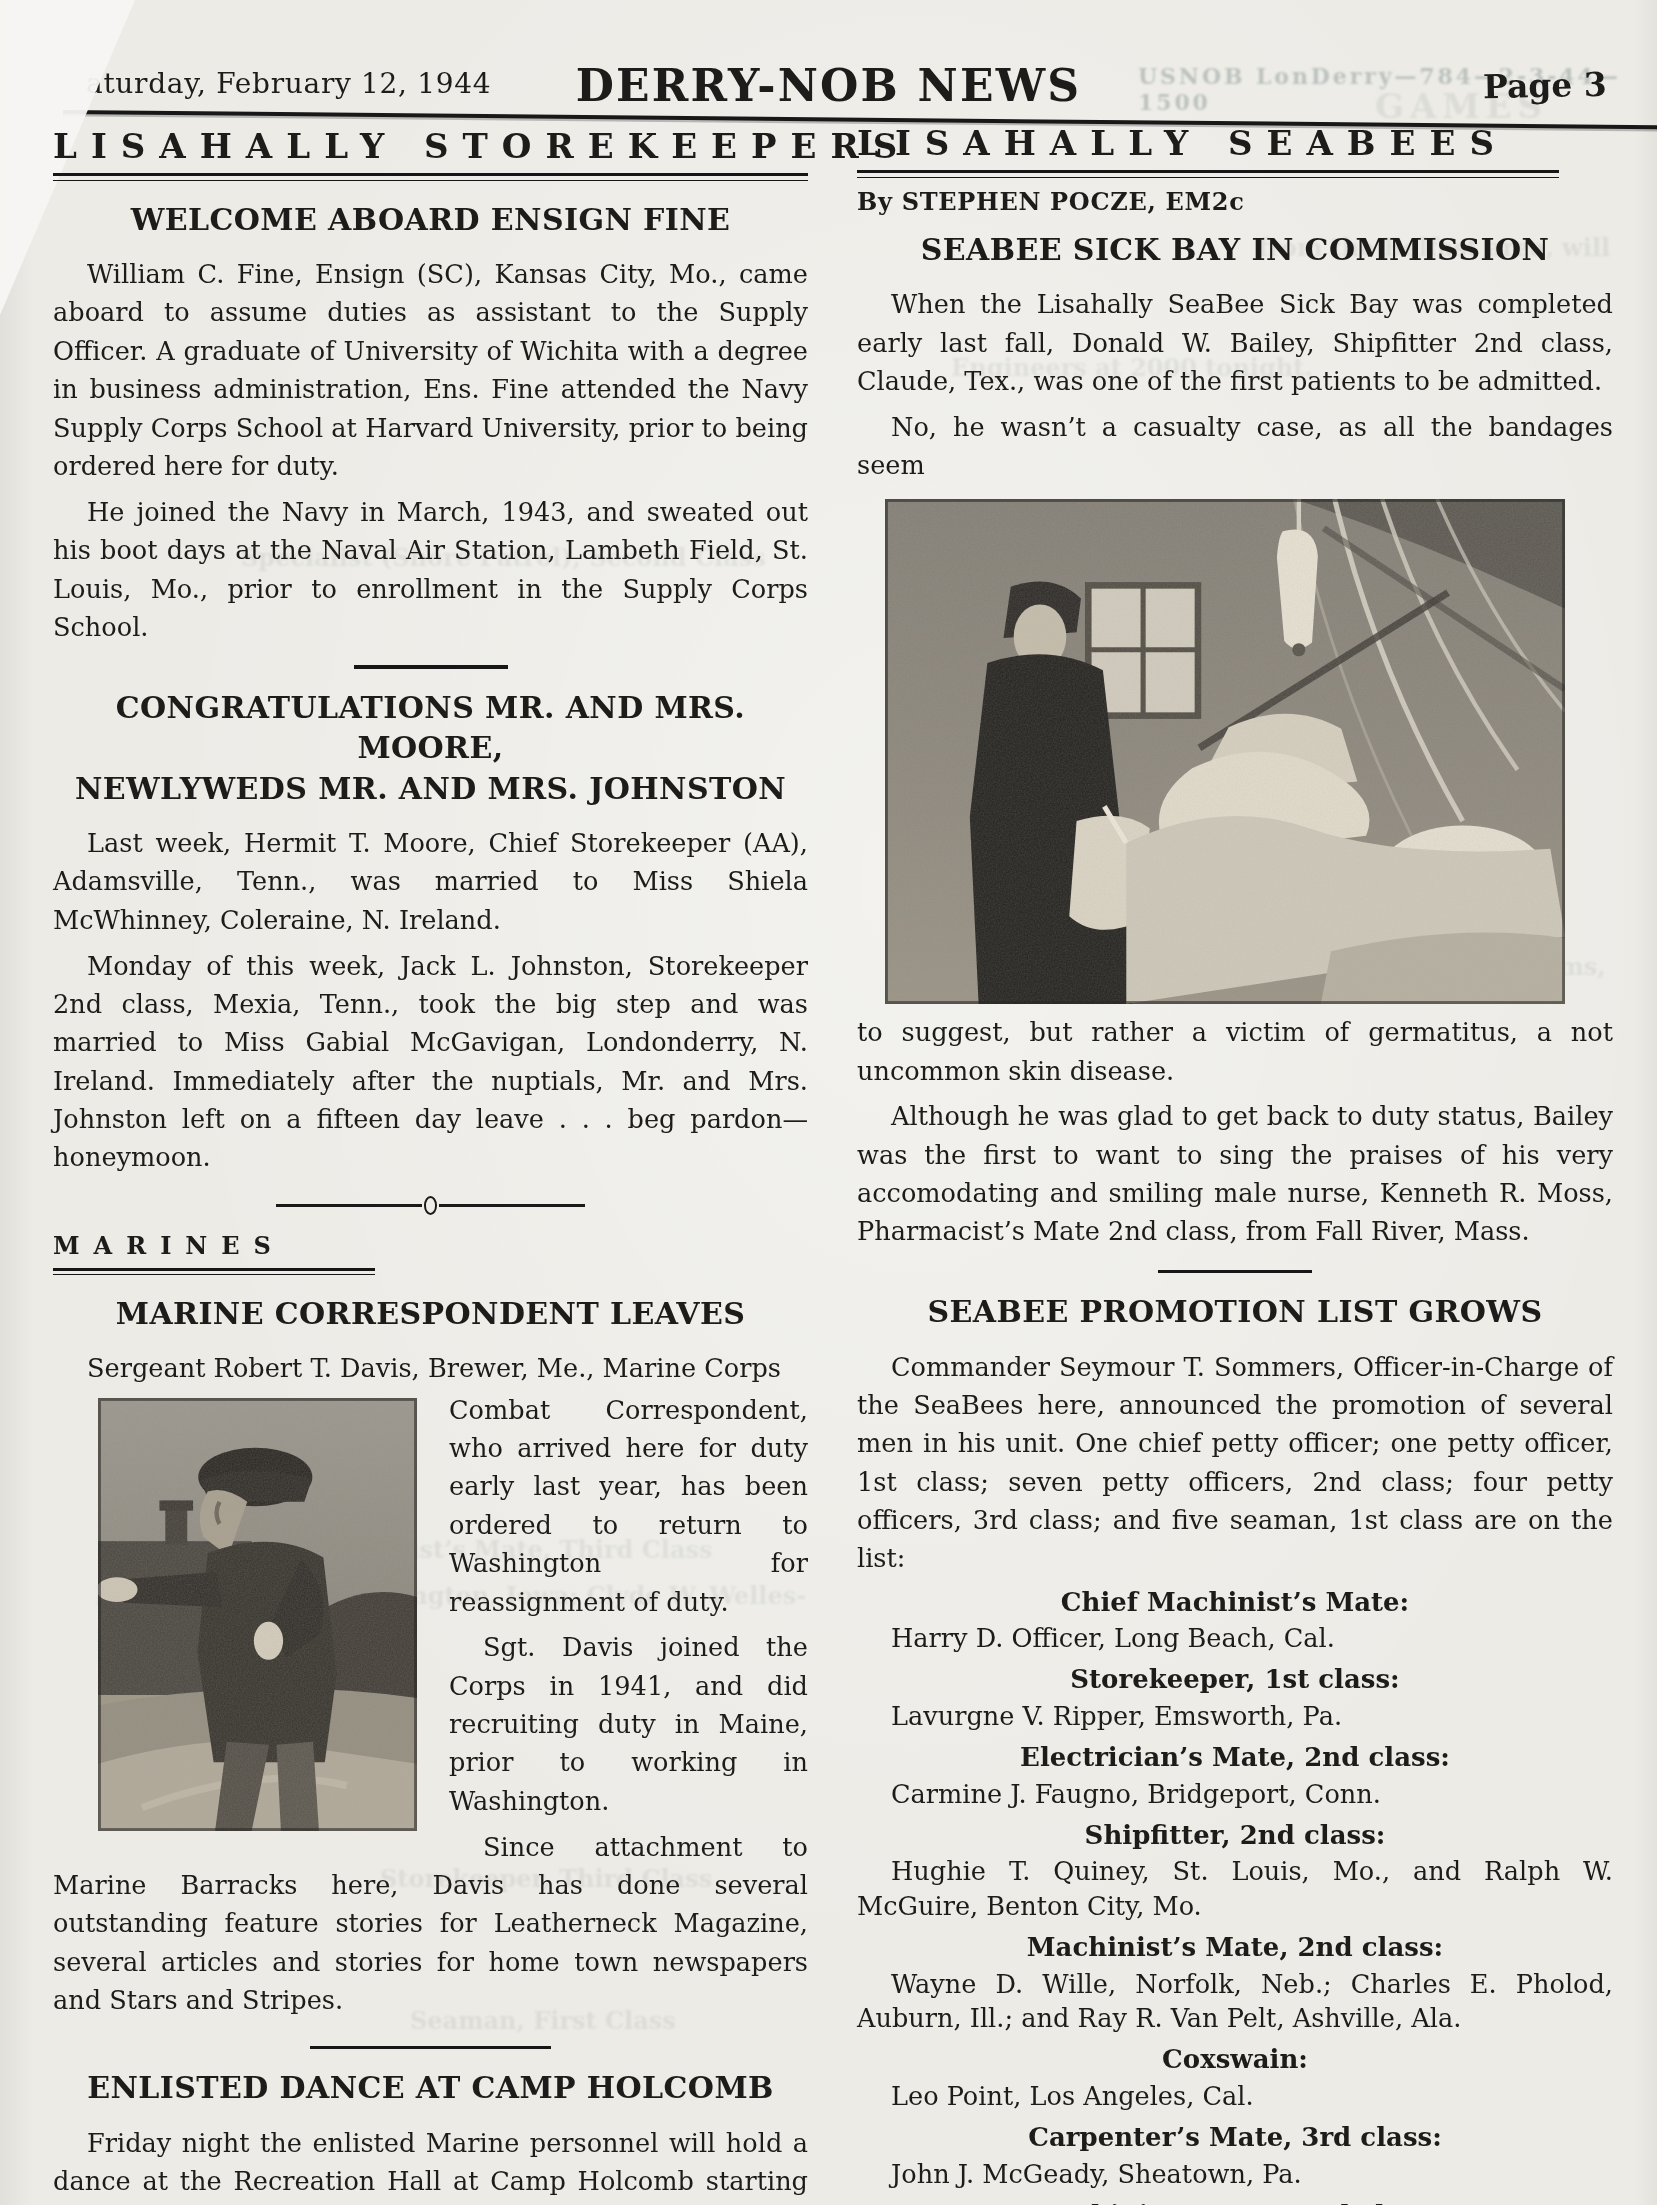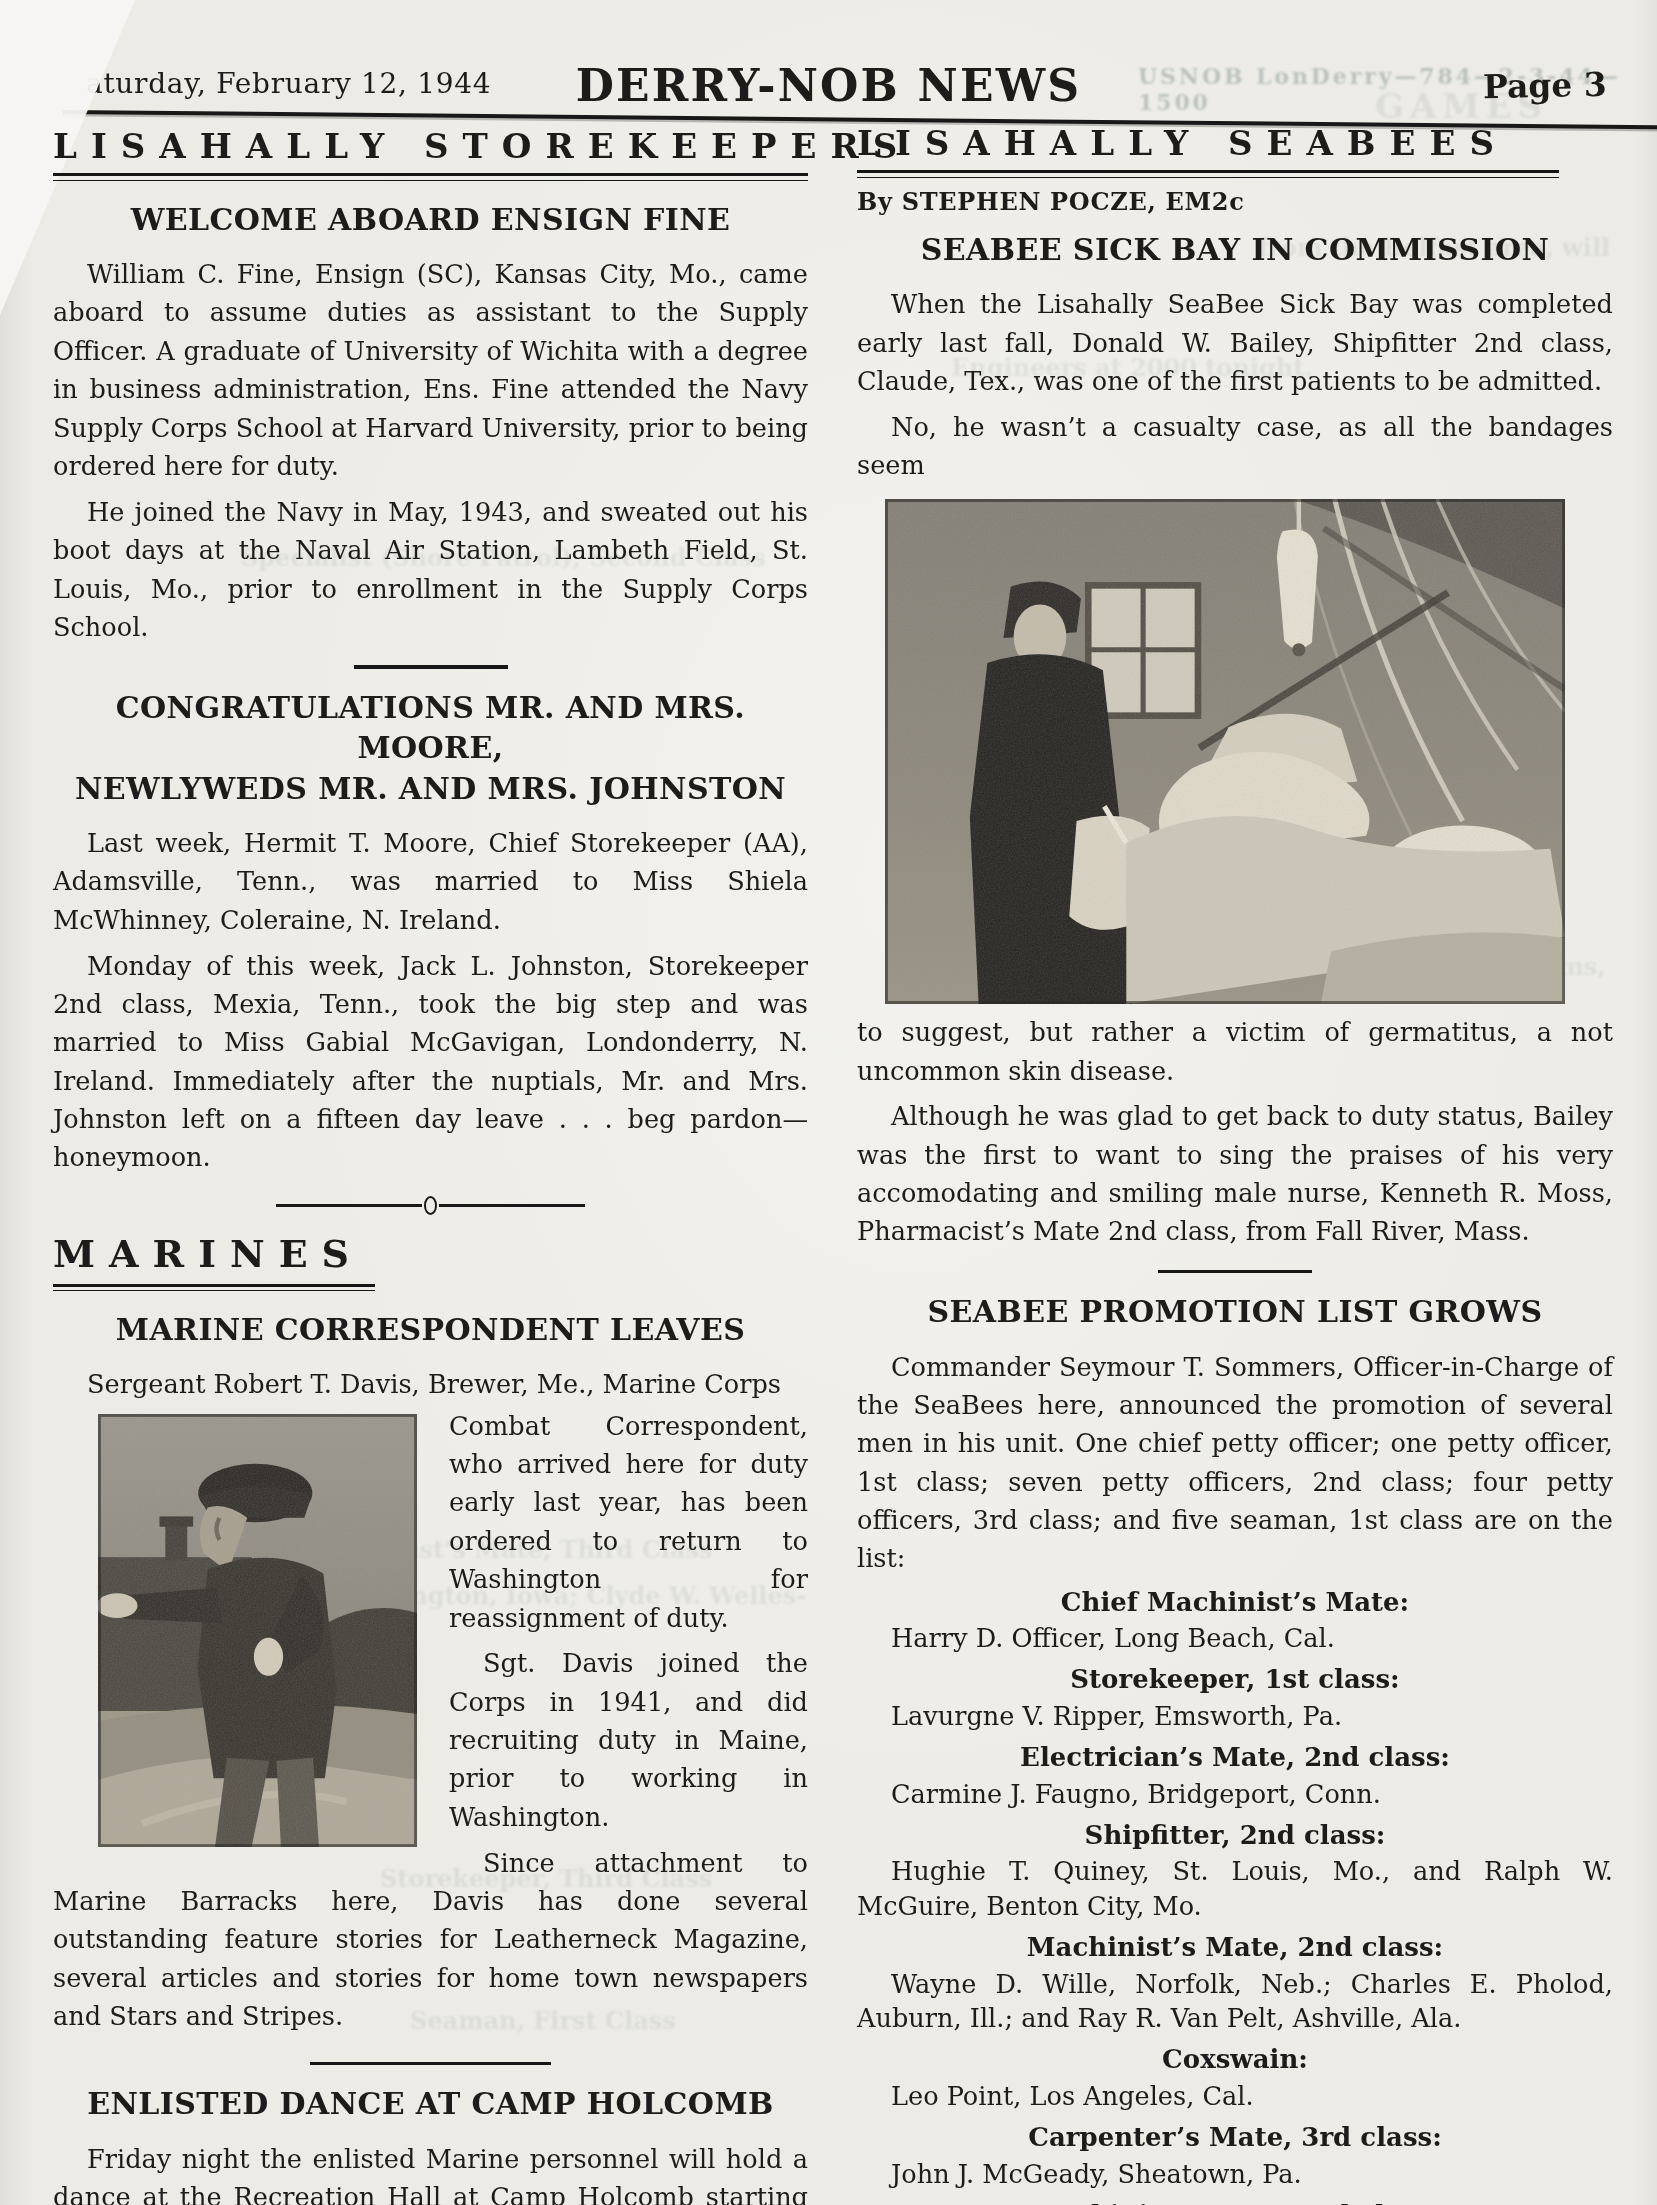--- a/index.html
+++ b/index.html
@@ -78,39 +78,39 @@
 
   <div class="col left">
 
     <div>
       <span class="sect">LISAHALLY STOREKEEPERS</span>
       <div class="rule2"></div>
     </div>
 
     <h2 class="headline">WELCOME ABOARD ENSIGN FINE</h2>
     <p class="body ind">William C. Fine, Ensign (SC), Kansas City, Mo., came aboard to assume duties as assistant to the Supply Officer. A graduate of University of Wichita with a degree in business administration, Ens. Fine attended the Navy Supply Corps School at Harvard University, prior to being ordered here for duty.</p>
-    <p class="body ind">He joined the Navy in May, 1943, and sweated out his boot days at the Naval Air Station, Lambeth Field, St. Louis, Mo., prior to enrollment in the Supply Corps School.</p>
+    <p class="body ind">He joined the Navy in March, 1943, and sweated out his boot days at the Naval Air Station, Lambeth Field, St. Louis, Mo., prior to enrollment in the Supply Corps School.</p>
 
     <div class="rule-short w210"></div>
 
     <h2 class="headline" style="margin-top:13px;">
       <span>CONGRATULATIONS MR. AND MRS. MOORE,</span><br>
       <span>NEWLYWEDS MR. AND MRS. JOHNSTON</span>
     </h2>
     <p class="body ind">Last week, Hermit T. Moore, Chief Storekeeper (AA), Adamsville, Tenn., was married to Miss Shiela McWhinney, Coleraine, N. Ireland.</p>
     <p class="body ind">Monday of this week, Jack L. Johnston, Storekeeper 2nd class, Mexia, Tenn., took the big step and was married to Miss Gabial McGavigan, Londonderry, N. Ireland. Immediately after the nuptials, Mr. and Mrs. Johnston left on a fifteen day leave . . . beg pardon—honeymoon.</p>
 
     <div class="divider-o">
       <span class="dl"></span>
       <span class="do"></span>
       <span class="dl"></span>
     </div>
 
     <div>
-      <span class="sect" style="font-size:38px;">MARINES</span>
+      <span class="sect" style="font-size:24px;">MARINES</span>
       <div class="rule2 w440"></div>
     </div>
 
     <h2 class="headline">MARINE CORRESPONDENT LEAVES</h2>
     <p class="body ind" style="margin-bottom:2.9px;">Sergeant Robert T. Davis, Brewer, Me., Marine Corps</p>
 
     <div>
       <svg class="photo marine" viewBox="0 0 436 592" preserveAspectRatio="none">
         <defs>
           <linearGradient id="msky" x1="0" y1="0" x2="0" y2="1">

